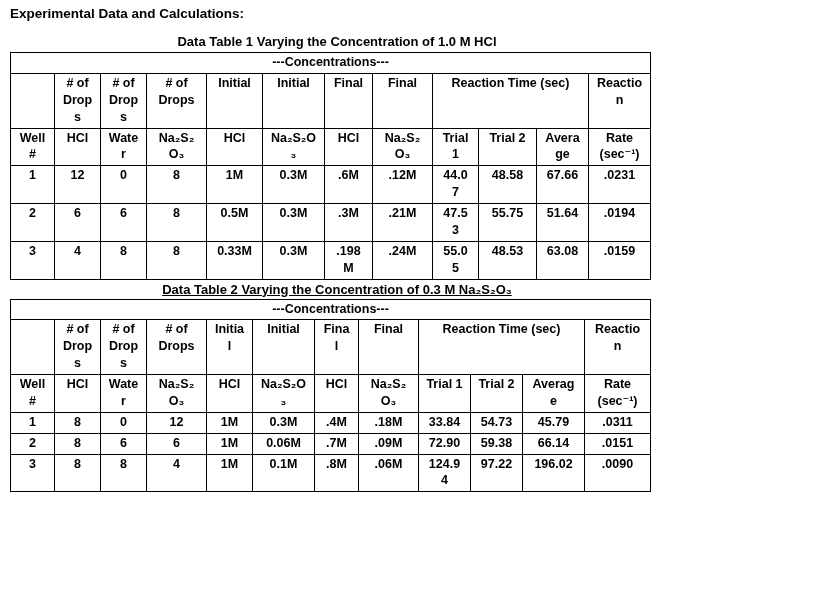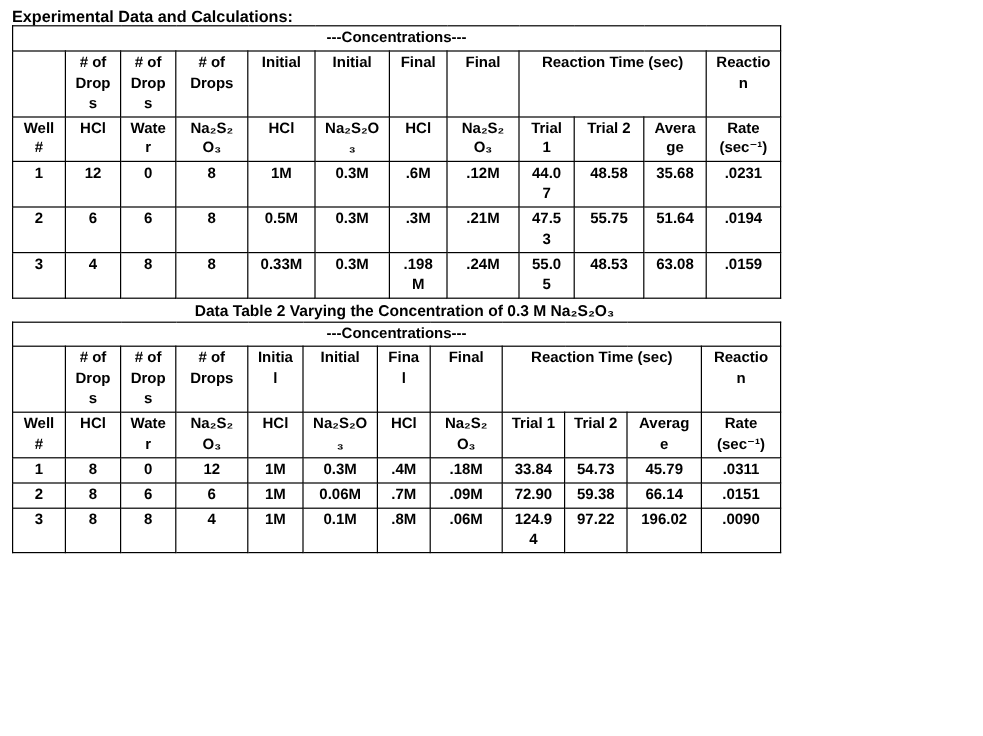--- a/index.html
+++ b/index.html
@@ -10,38 +10,39 @@
     font-family: "Liberation Sans", "DejaVu Sans", sans-serif;
     font-weight: 700;
     overflow: hidden;
   }
   .page { padding: 6px 0 16px 10px; border-radius: 13px; }
   .doc-title { font-size: 13.5px; margin: 0; font-weight: 700; }
   .tbl-caption {
     width: 654px; text-align: center; font-size: 13px;
     margin: 13px 0 3px 0;
   }
-  .tbl-caption.second { margin: 2px 0 2px 0; }
+  .tbl-caption.second { margin: 2px 0 2px 0; text-decoration: underline; }
   table.data { border-collapse: collapse; table-layout: fixed; }
   table.data td {
     border: 1px solid #000;
     font-size: 12.5px; line-height: 1.35;
     text-align: center; vertical-align: top;
     padding: 1px 7px 2px 7px;
     overflow-wrap: anywhere; word-break: break-word;
   }
   td.banner { padding: 1px 0 2px 0; }
 </style>
 </head>
 <body>
 
 <div class="page">
 
   <h1 class="doc-title">Experimental Data and Calculations:</h1>
 
+  <p class="tbl-caption">Data Table 1 Varying the Concentration of 1.0 M HCl</p>
 
   <table class="data">
     <colgroup>
       <col style="width:44px">
         <col style="width:46px">
         <col style="width:46px">
         <col style="width:60px">
       <col style="width:56px">
         <col style="width:62px">
         <col style="width:48px">
@@ -85,21 +86,21 @@
         <td>1</td>
         <td>12</td>
         <td>0</td>
         <td>8</td>
         <td>1M</td>
         <td>0.3M</td>
         <td>.6M</td>
         <td>.12M</td>
         <td>44.07</td>
         <td>48.58</td>
-        <td>35.68</td>
+        <td>67.66</td>
         <td>.0231</td>
       </tr>
       <tr>
         <td>2</td>
         <td>6</td>
         <td>6</td>
         <td>8</td>
         <td>0.5M</td>
         <td>0.3M</td>
         <td>.3M</td>

